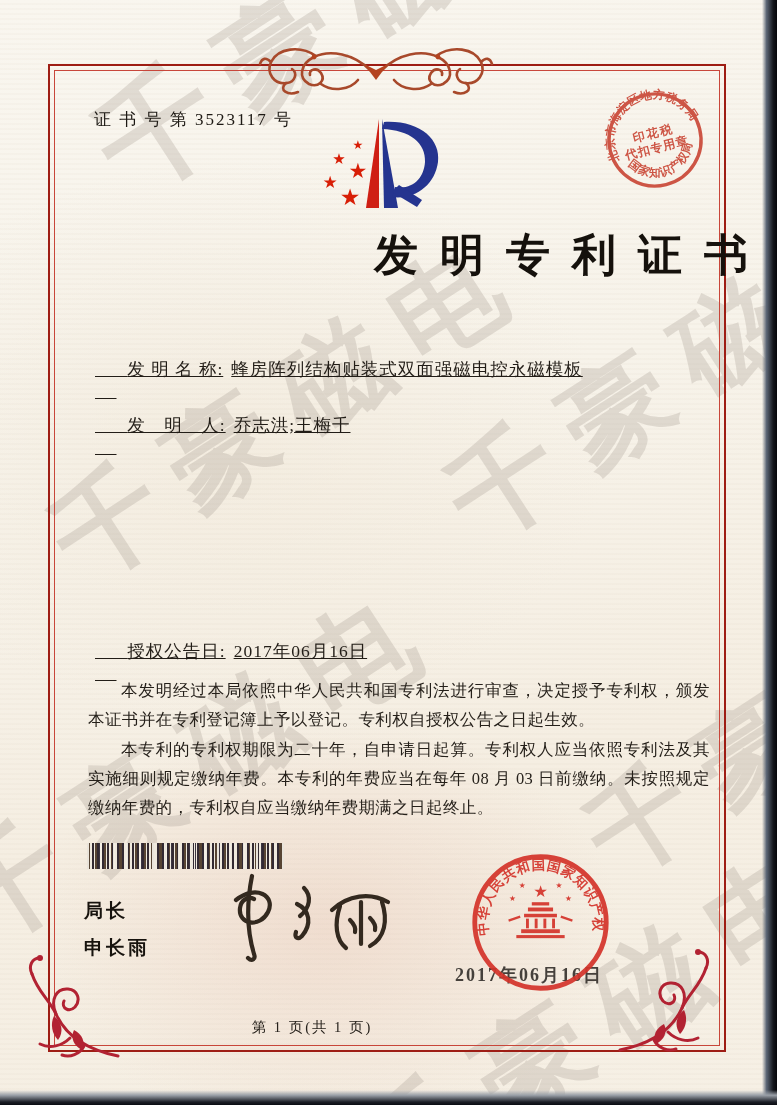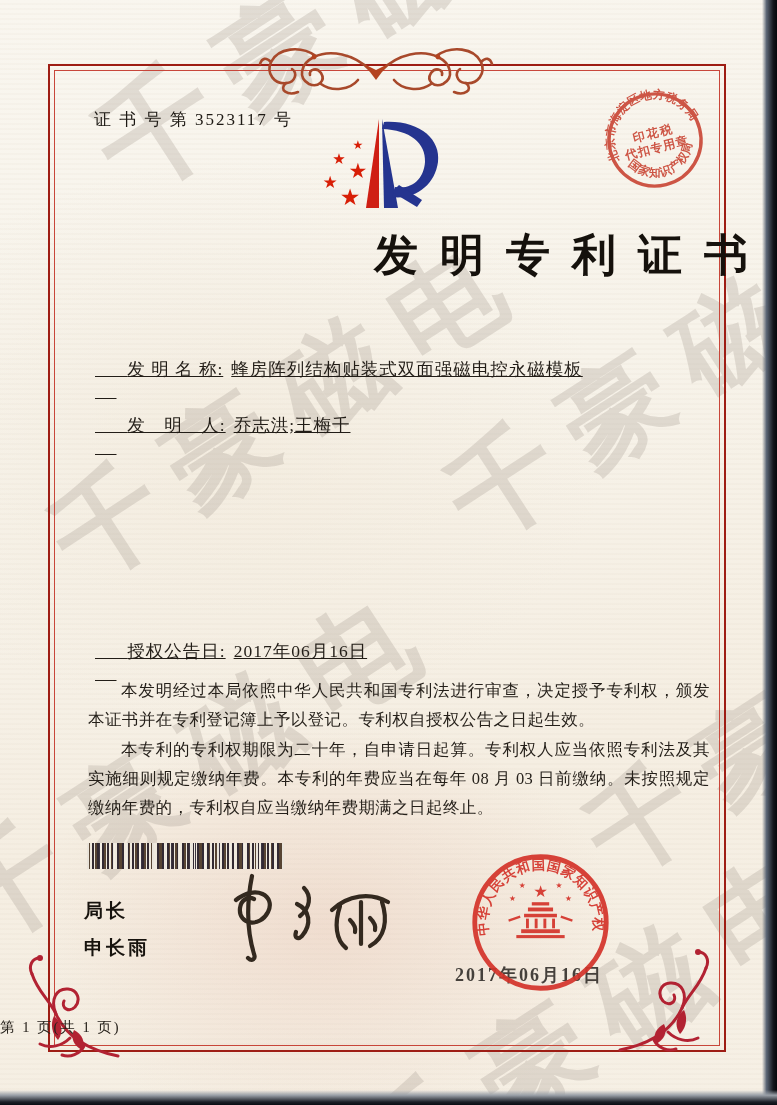--- a/index.html
+++ b/index.html
@@ -49,21 +49,21 @@
       color:#17130e;letter-spacing:3px;}
   .signature{position:absolute;left:198px;top:862px;width:210px;height:110px;}
   .seal{position:absolute;left:468px;top:850px;width:145px;height:145px;opacity:0.92;}
   .seal-date{position:absolute;left:455px;top:963px;font:600 18px "Liberation Serif",serif;
       letter-spacing:2px;color:#45403b;z-index:3;}
   .tax-stamp{position:absolute;left:603px;top:88px;width:104px;height:104px;z-index:4;opacity:0.88;}
   .seal-wrap{z-index:4;}
   .ornament-top{position:absolute;left:258px;top:40px;width:236px;height:58px;z-index:3;}
   .corner-bl{position:absolute;left:24px;top:952px;width:98px;height:108px;z-index:3;}
   .corner-br{position:absolute;left:616px;top:946px;width:98px;height:108px;z-index:3;transform:scaleX(-1);}
-  .page-footer{position:absolute;left:0;top:1018px;width:624px;text-align:left;
+  .page-footer{position:absolute;left:0;top:1018px;width:624px;text-align:center;
       font:14.5px "Liberation Serif",serif;letter-spacing:2px;color:#26211b;}
   .edge-right{position:absolute;right:0;top:0;width:15px;height:1105px;z-index:6;
       background:linear-gradient(90deg, rgba(90,100,115,0) 0%, #5c6675 30%, #14161c 75%, #05060a 100%);}
   .edge-bottom{position:absolute;left:0;top:1090px;width:777px;height:15px;z-index:6;
       background:linear-gradient(180deg, rgba(150,150,150,0) 0%, #9aa0a8 35%, #1b1e26 80%, #0a0c12 100%);}
 </style>
 </head>
 <body>
 
 <div class="paper">

